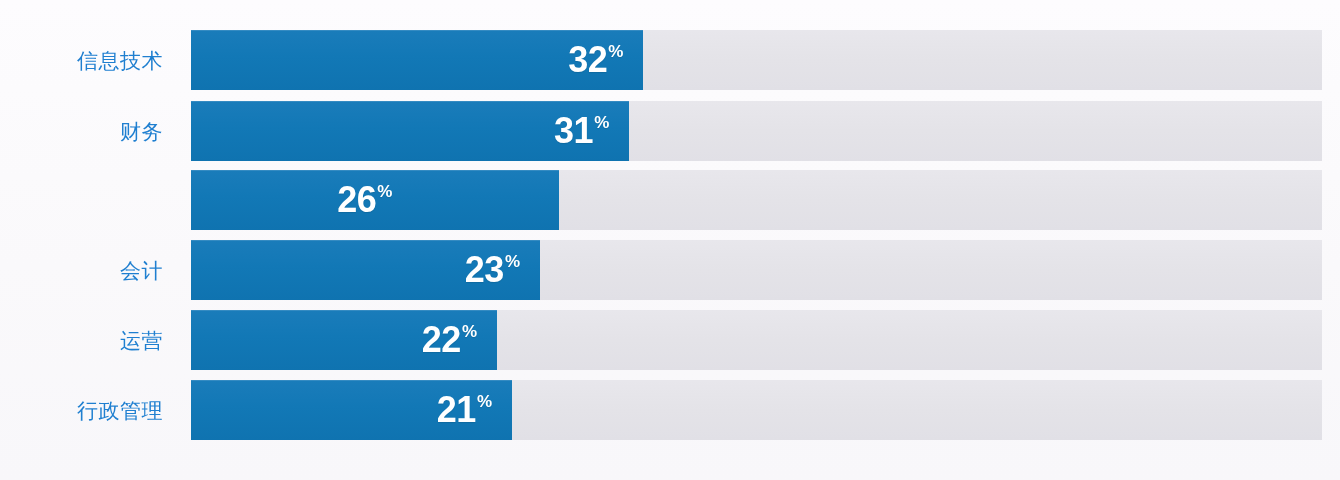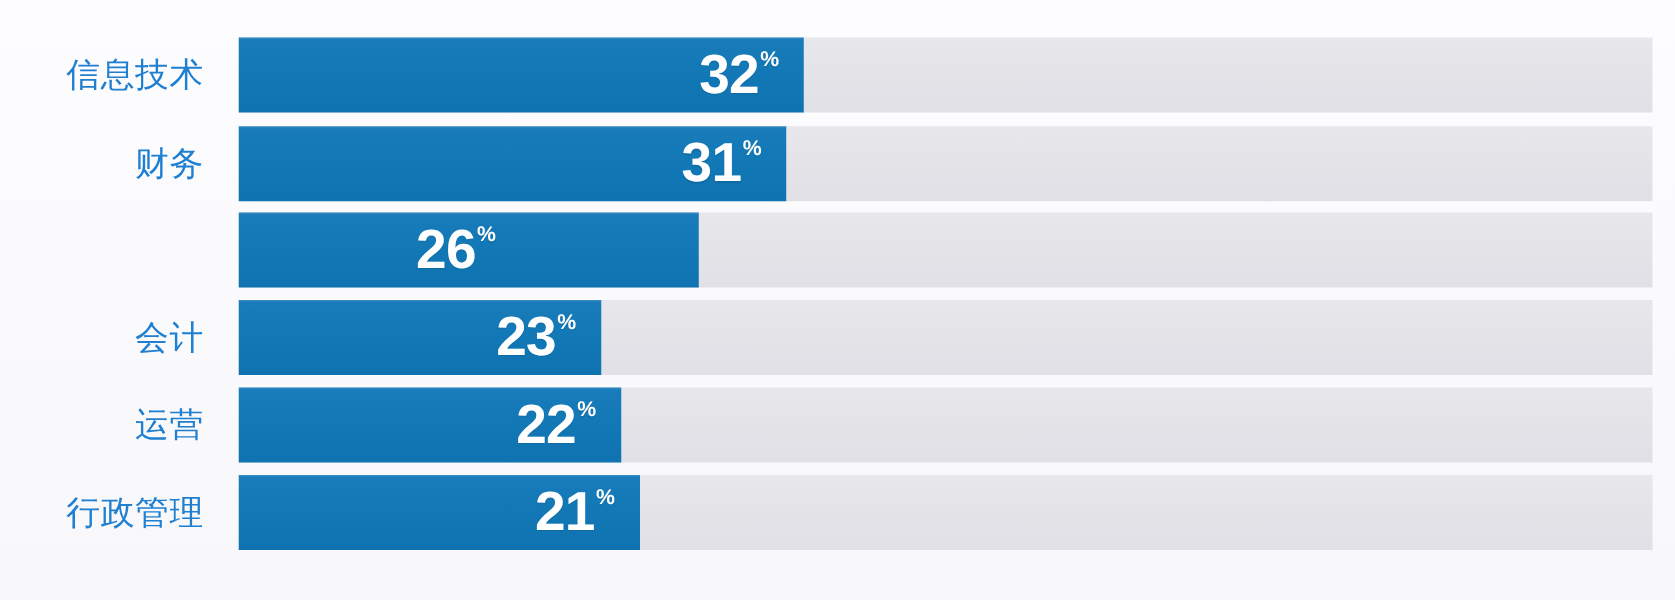--- a/index.html
+++ b/index.html
@@ -35,21 +35,21 @@
     position: absolute;
     left: 0;
     top: 0;
     width: 165px;
     height: 60px;
     display: flex;
     align-items: center;
     justify-content: flex-end;
     box-sizing: border-box;
     padding-right: 2px;
-    font-size: 27px;
+    font-size: 21px;
     line-height: 1;
     letter-spacing: 0.5px;
     font-weight: 400;
     color: #1f7fd0;
     white-space: nowrap;
   }
 
   
   .track {
     position: absolute;
@@ -75,21 +75,21 @@
     padding-right: 20px;
   }
 
   .value-wrap {
     display: flex;
     align-items: flex-start;
     line-height: 1;
     color: #ffffff;
   }
   .value-num {
-    font-size: 44px;
+    font-size: 36px;
     font-weight: bold;
     letter-spacing: -0.5px;
     line-height: 1;
     text-shadow: 0 1px 1px rgba(0,0,0,0.10);
   }
   .value-pct {
     font-size: 17px;
     font-weight: bold;
     line-height: 1;
     margin-top: 1px;
@@ -133,21 +133,21 @@
           <span class="value-num">26</span>
           <span class="value-pct">%</span>
         </span>
       </div>
     </div>
   </div>
 
   <div class="row" style="top:240px;">
     <div class="label">会计</div>
     <div class="track">
-      <div class="fill" style="width: 290px;">
+      <div class="fill" style="width: 349px;">
         <span class="value-wrap">
           <span class="value-num">23</span>
           <span class="value-pct">%</span>
         </span>
       </div>
     </div>
   </div>
 
   <div class="row" style="top:310px;">
     <div class="label">运营</div>

